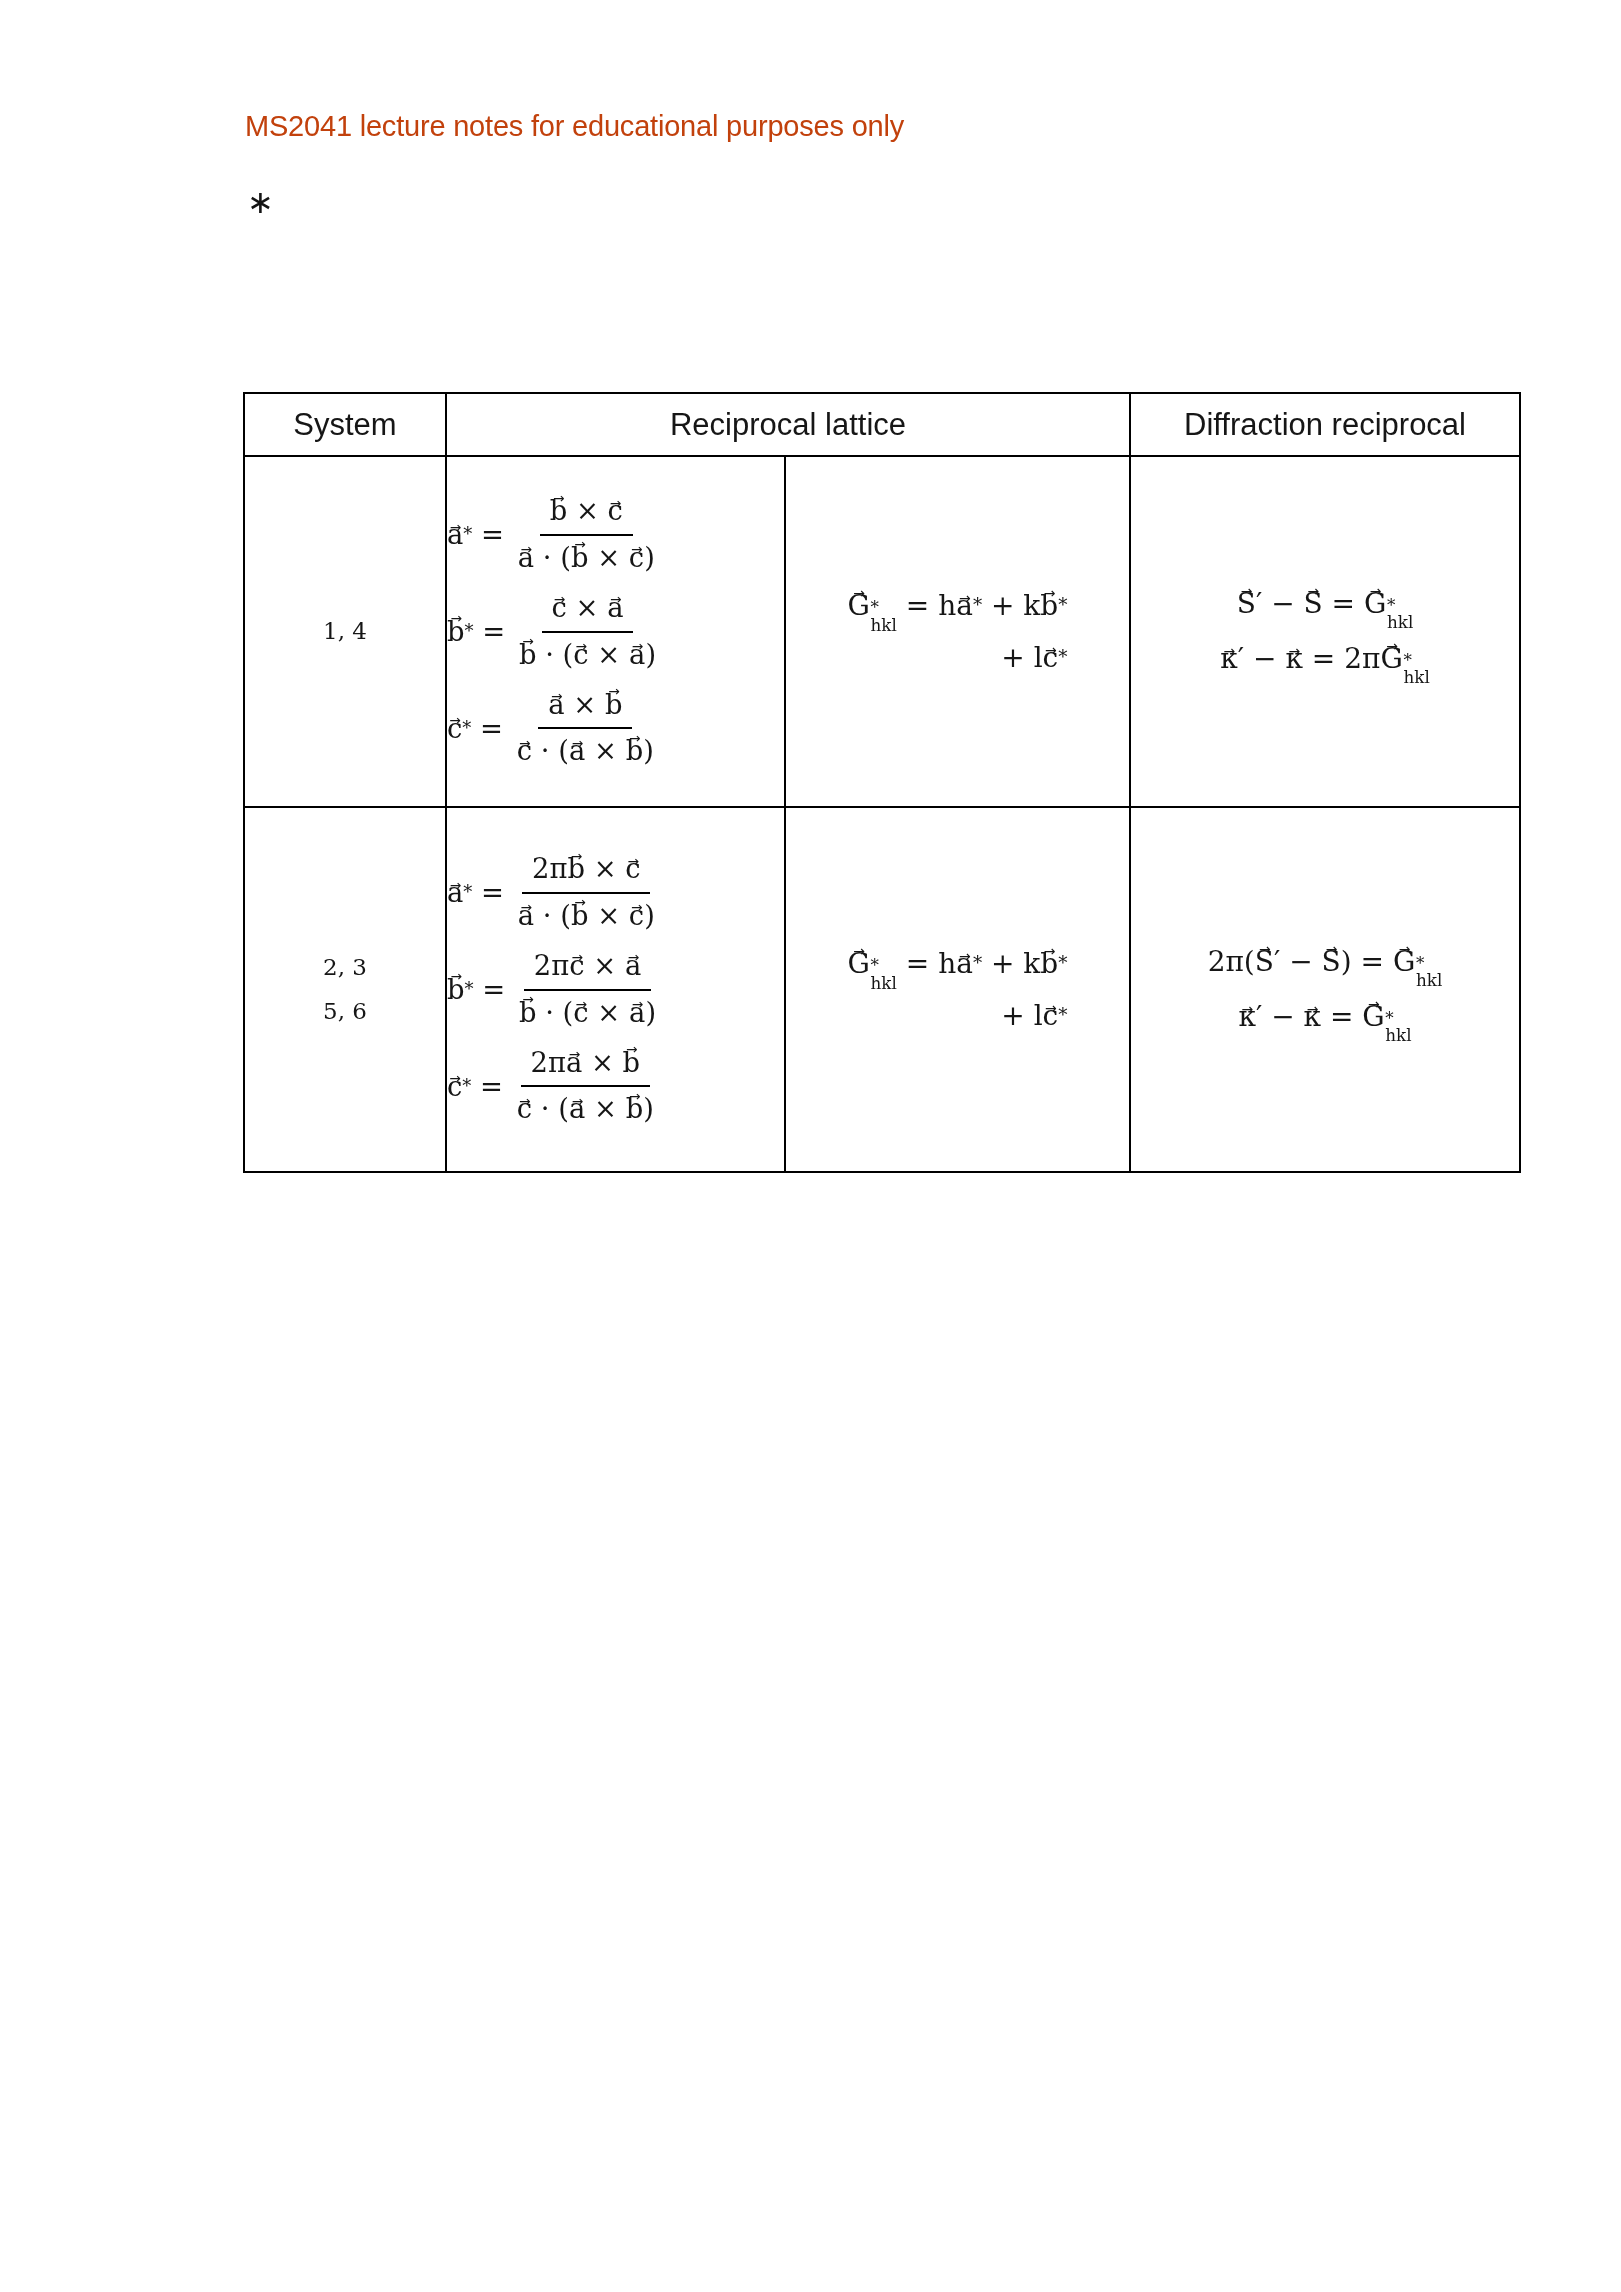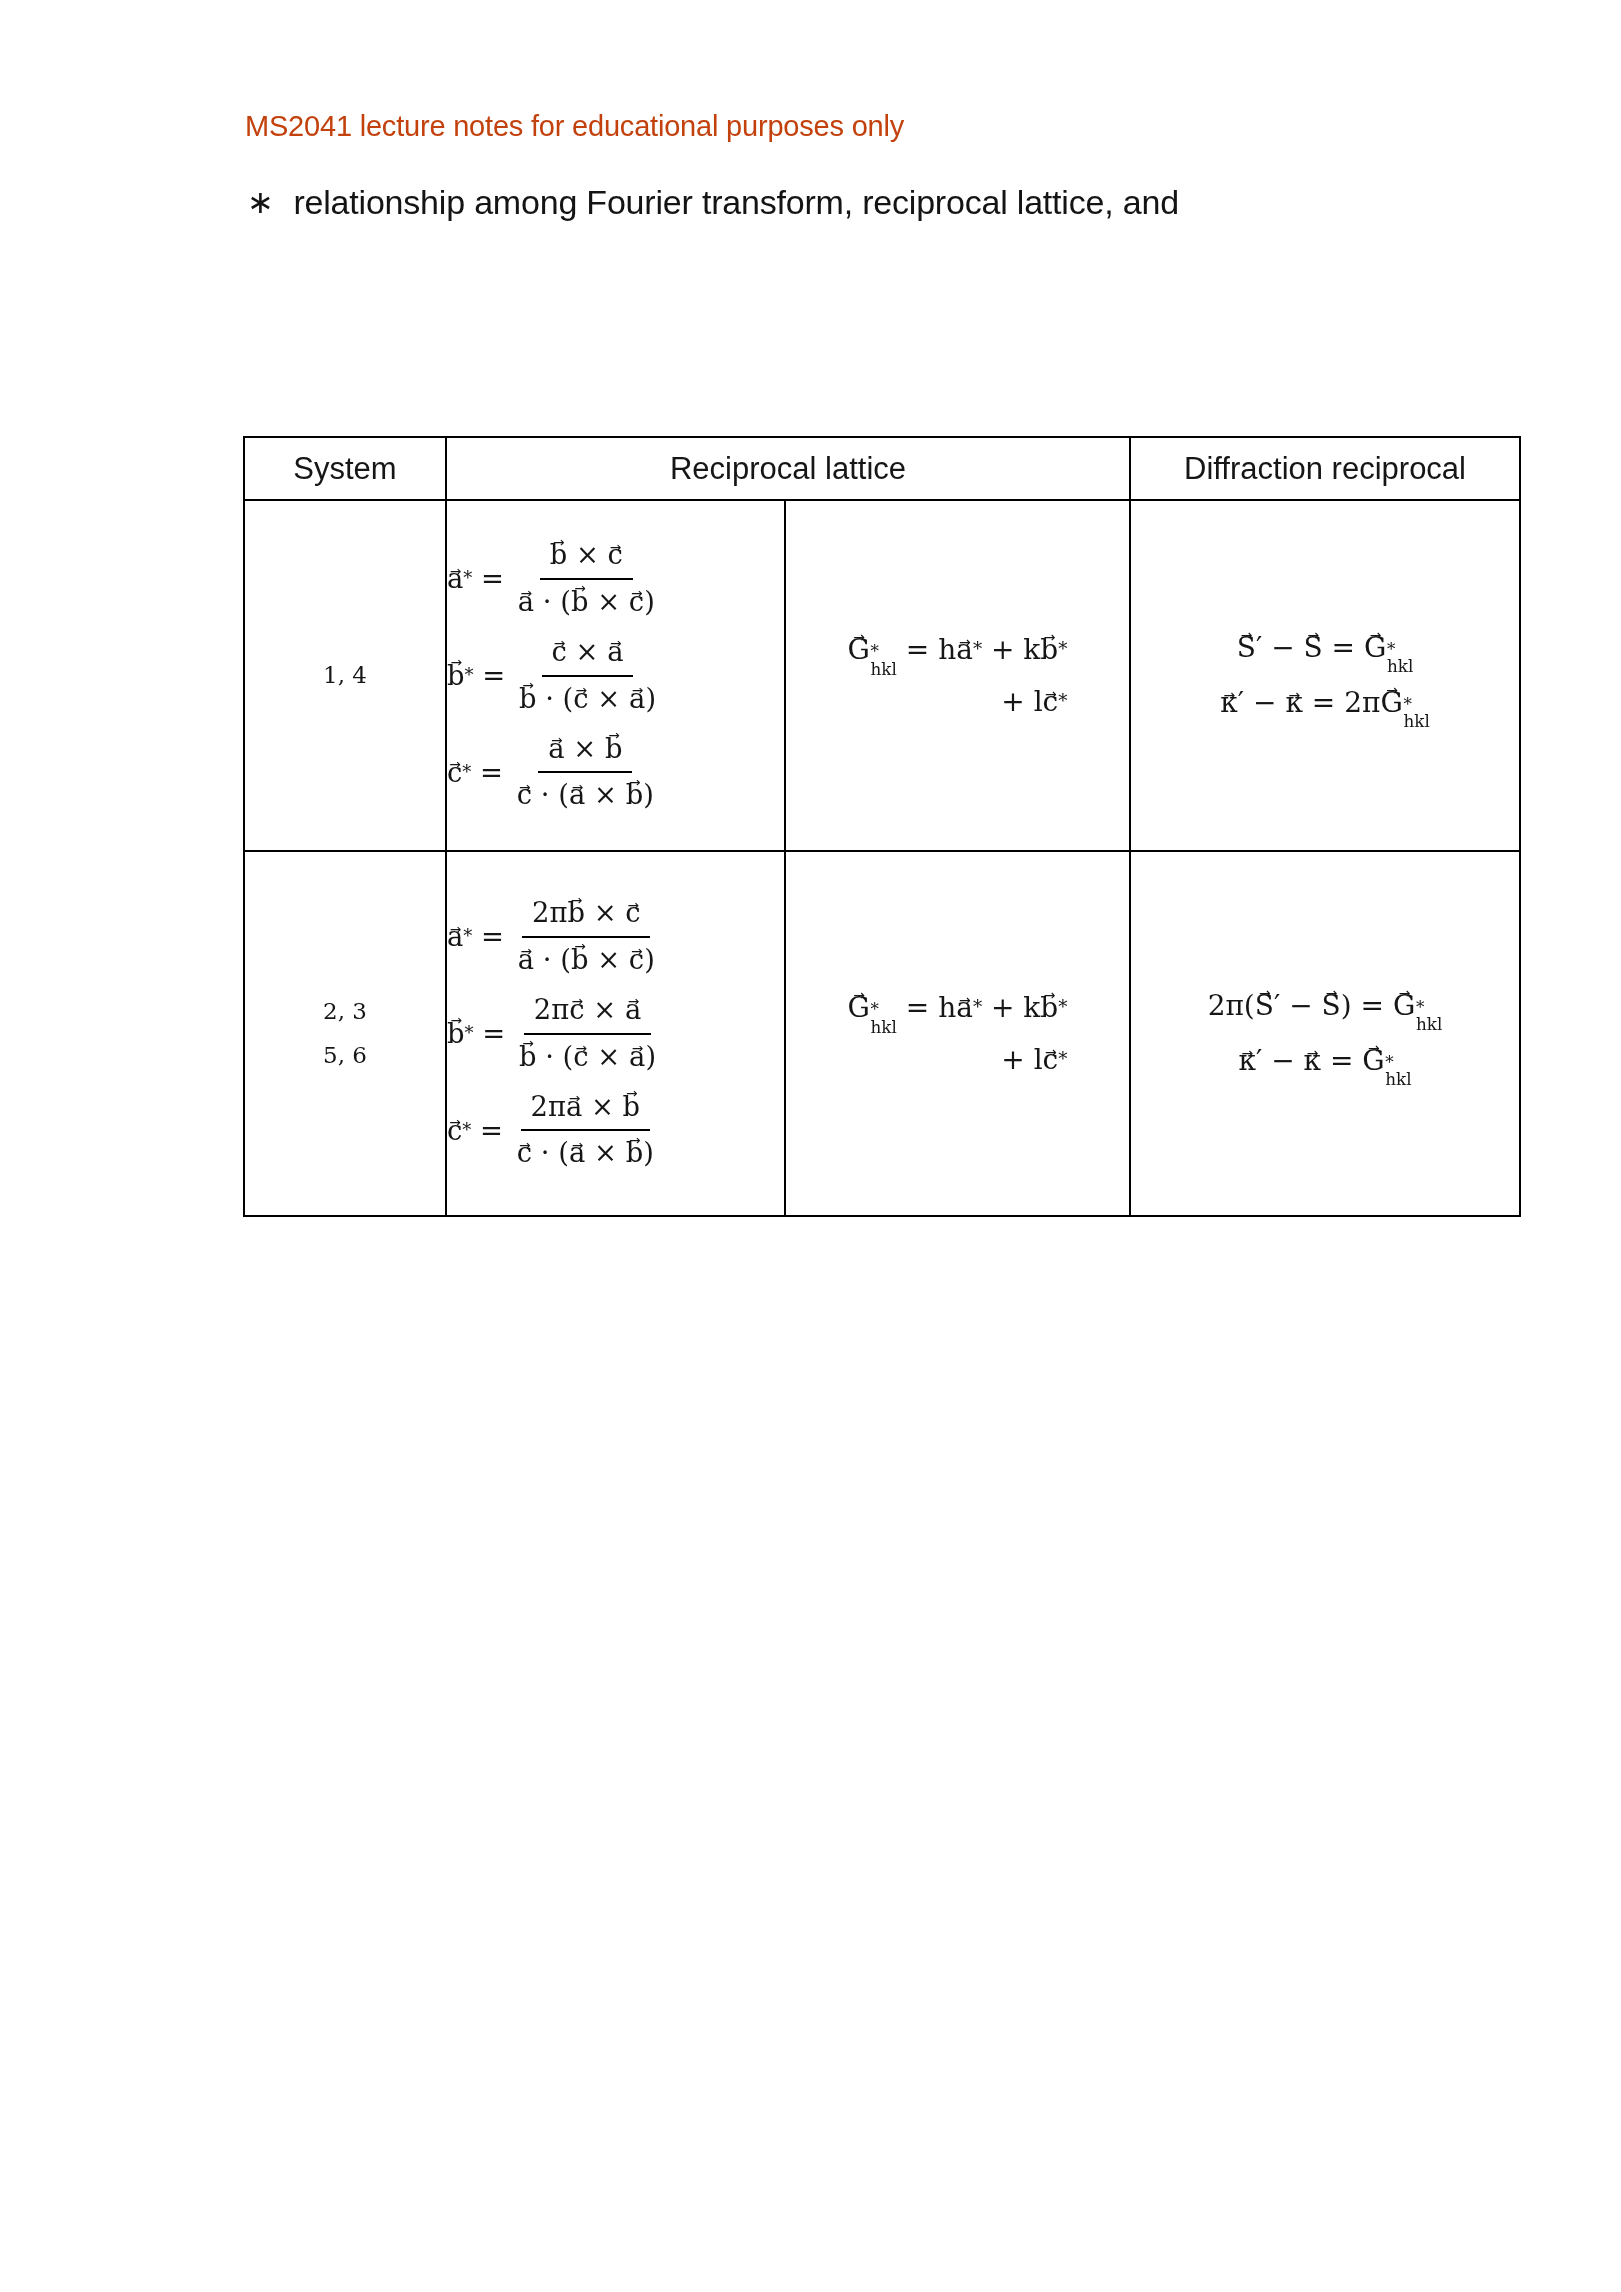--- a/index.html
+++ b/index.html
@@ -28,21 +28,20 @@
     line-height:71px; font-size:32px;
   }
   .bullet-text { line-height:71px; letter-spacing:-0.2px; }
 
   
   .lattice-table {
     position:absolute; left:243px; top:392px;
     width:1276px;
     border-collapse:collapse; table-layout:fixed;
     border:2.9px solid #000;
-    margin-top:44px;
   }
   .lattice-table th, .lattice-table td {
     border:2.9px solid #000; padding:0;
   }
   .lattice-table thead th {
     height:61px;
     font-size:31px; font-weight:400;
     text-align:center; vertical-align:middle;
     font-family:"Liberation Sans", sans-serif;
     white-space:nowrap;
@@ -100,21 +99,20 @@
   }
 </style>
 </head>
 <body>
 
 <div class="doc-header">MS2041 lecture notes for educational purposes only</div>
 
 <div class="bullet">
   <span class="bullet-marker">∗</span>
   <div class="bullet-text">
-    <div>relationship among Fourier transform, reciprocal lattice, and</div>
   </div>
 </div>
 
 <table class="lattice-table">
   <colgroup>
     <col style="width:202px">
       <col style="width:339px">
       <col style="width:345px">
       <col style="width:390px">
   </colgroup>

